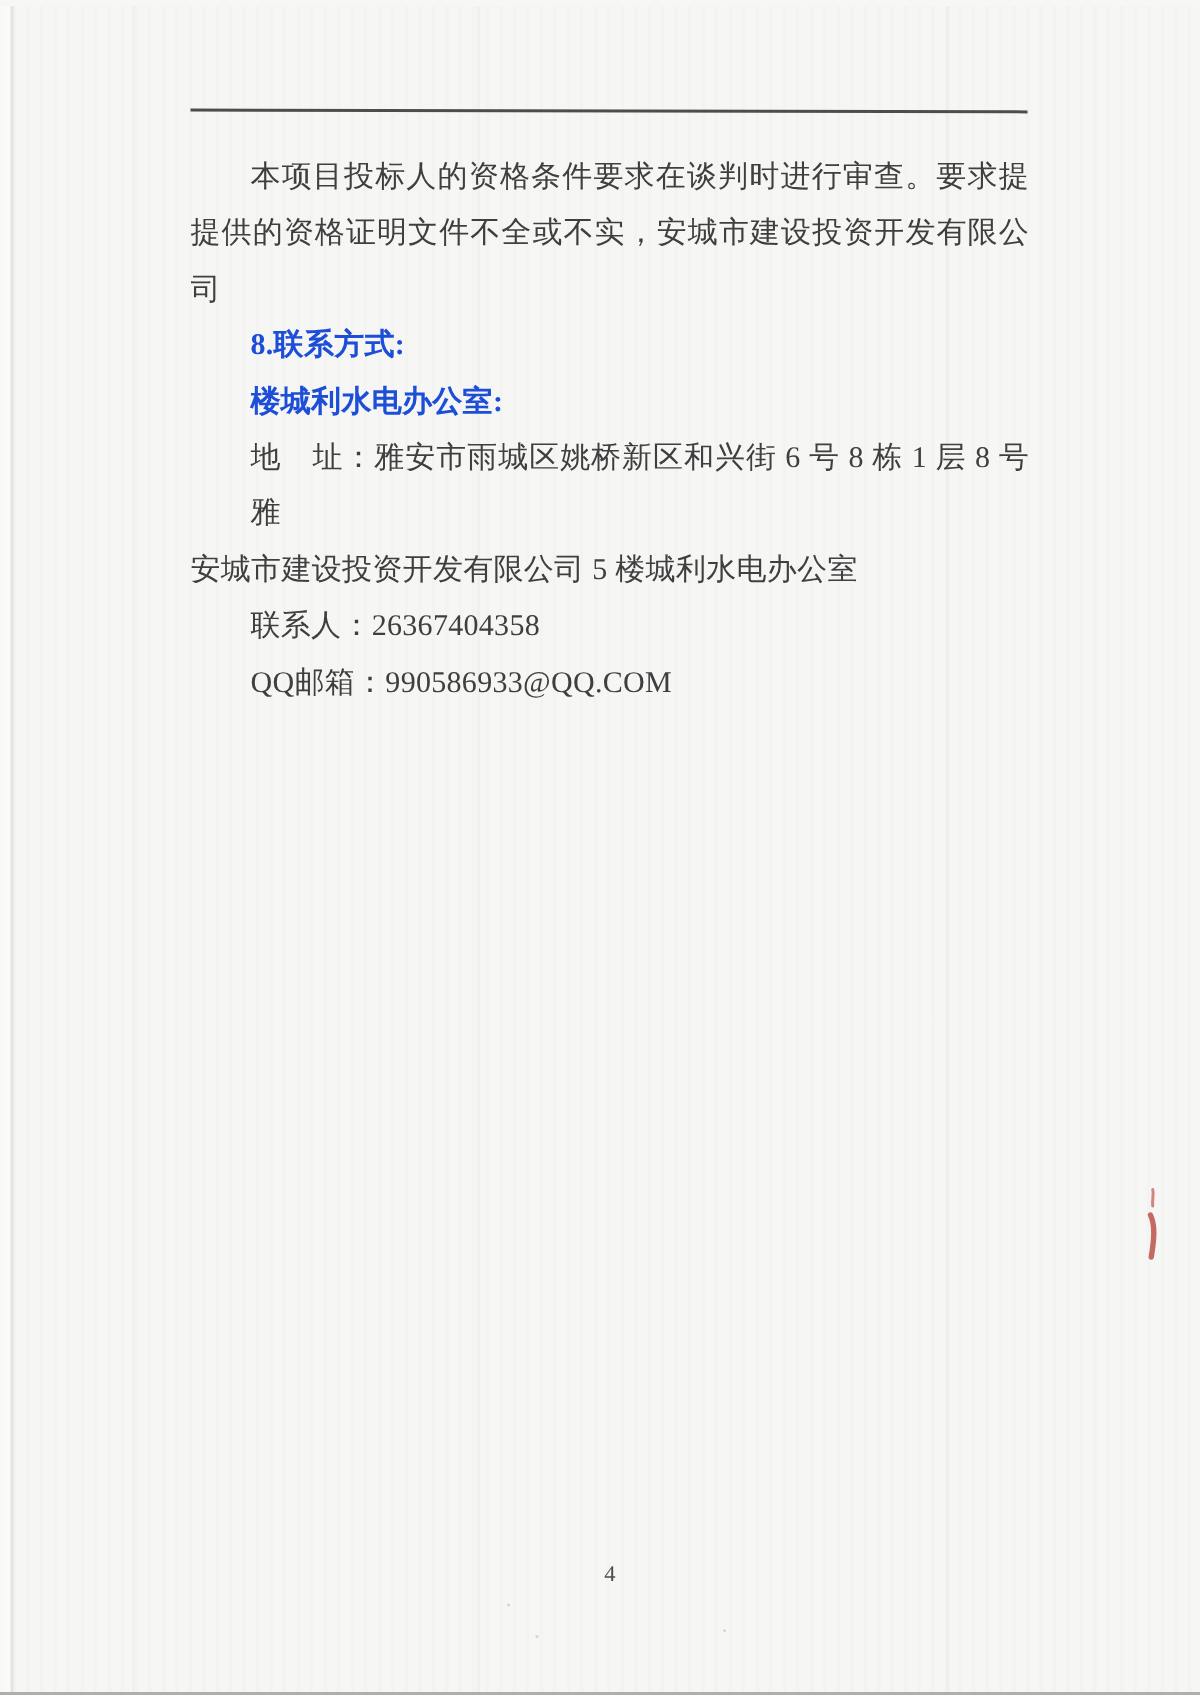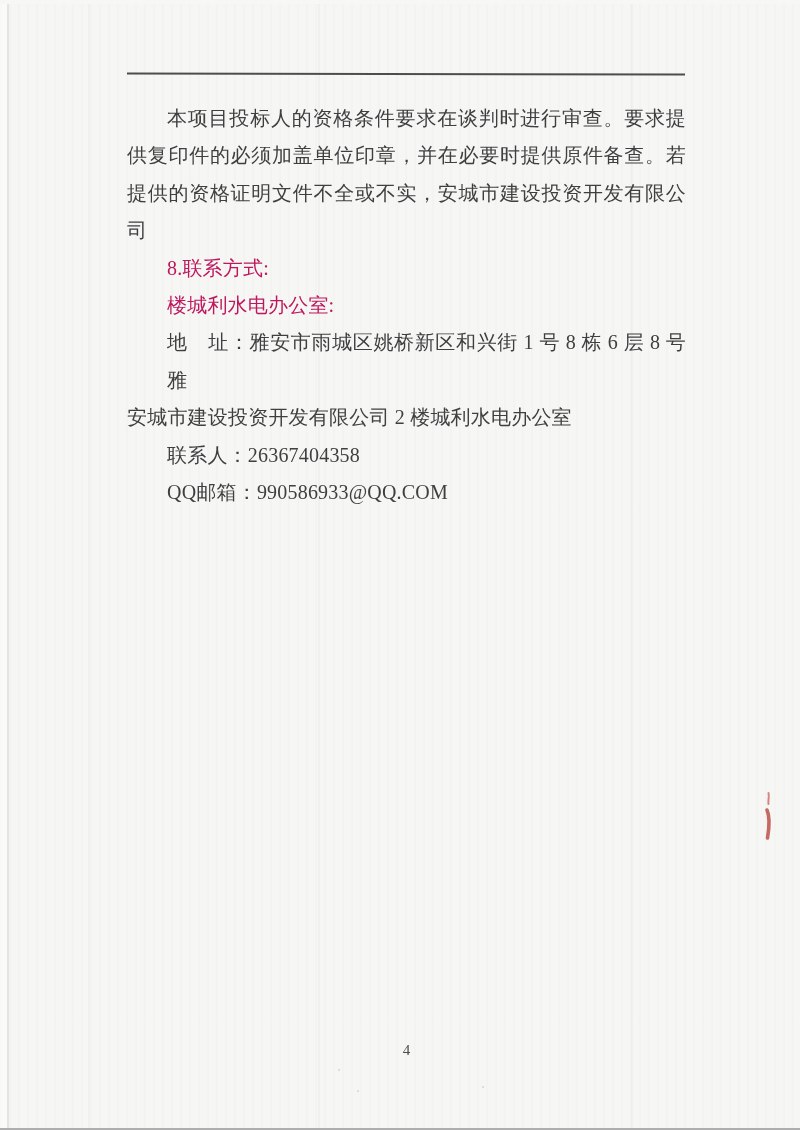--- a/index.html
+++ b/index.html
@@ -71,22 +71,22 @@
     line-height: 37.4px;
     letter-spacing: 0.2px;
   }
   .line { min-height: 37.4px; white-space: pre-wrap; }
   .indent { padding-left: 40px; }
   .just {
     text-align: justify;
     text-align-last: justify;
   }
   .bold {
-    font-weight: 400;
-    color: #be185d;
+    font-weight: 700;
+    color: #1d4ed8;
   }
   .pagenum {
     position: absolute;
     left: 127px;
     top: 1038px;
     width: 559px;
     text-align: center;
     font-size: 15px;
     color: #4c4c4c;
   }
@@ -125,28 +125,27 @@
   <div class="edge-left-light"></div>
   <div class="edge-left"></div>
   <div class="streak s1"></div>
   <div class="streak s2"></div>
   <div class="streak s3"></div>
 
   <div class="rule"></div>
 
   <div class="textblock">
     <div class="line indent just">本项目投标人的资格条件要求在谈判时进行审查。要求提</div>
-    <div class="line just">供复印件的必须加盖单位印章，并在必要时提供原件备查。若</div>
     <div class="line just">提供的资格证明文件不全或不实，安城市建设投资开发有限公司</div>
 
     <div class="line indent bold">8.联系方式:</div>
     <div class="line indent bold">楼城利水电办公室:</div>
 
-    <div class="line indent just">地　址：雅安市雨城区姚桥新区和兴街 1 号 8 栋 6 层 8 号雅</div>
-    <div class="line">安城市建设投资开发有限公司 2 楼城利水电办公室</div>
+    <div class="line indent just">地　址：雅安市雨城区姚桥新区和兴街 6 号 8 栋 1 层 8 号雅</div>
+    <div class="line">安城市建设投资开发有限公司 5 楼城利水电办公室</div>
     <div class="line indent">联系人：26367404358</div>
     <div class="line indent">QQ邮箱：990586933@QQ.COM</div>
   </div>
 
   <svg class="redmark" width="18" height="56" viewBox="0 0 18 56" xmlns="http://www.w3.org/2000/svg">
     <path d="M10.5,3 C11.5,7 9.8,10 10.5,14" stroke="#c4574d" stroke-width="2" fill="none" opacity="0.7" stroke-linecap="round"></path>
     <path d="M9,20 C12.2,27 11.5,36 9.5,48" stroke="#b8473f" stroke-width="3.6" fill="none" opacity="0.8" stroke-linecap="round"></path>
   </svg>
 
   <div class="dust d1"></div>

